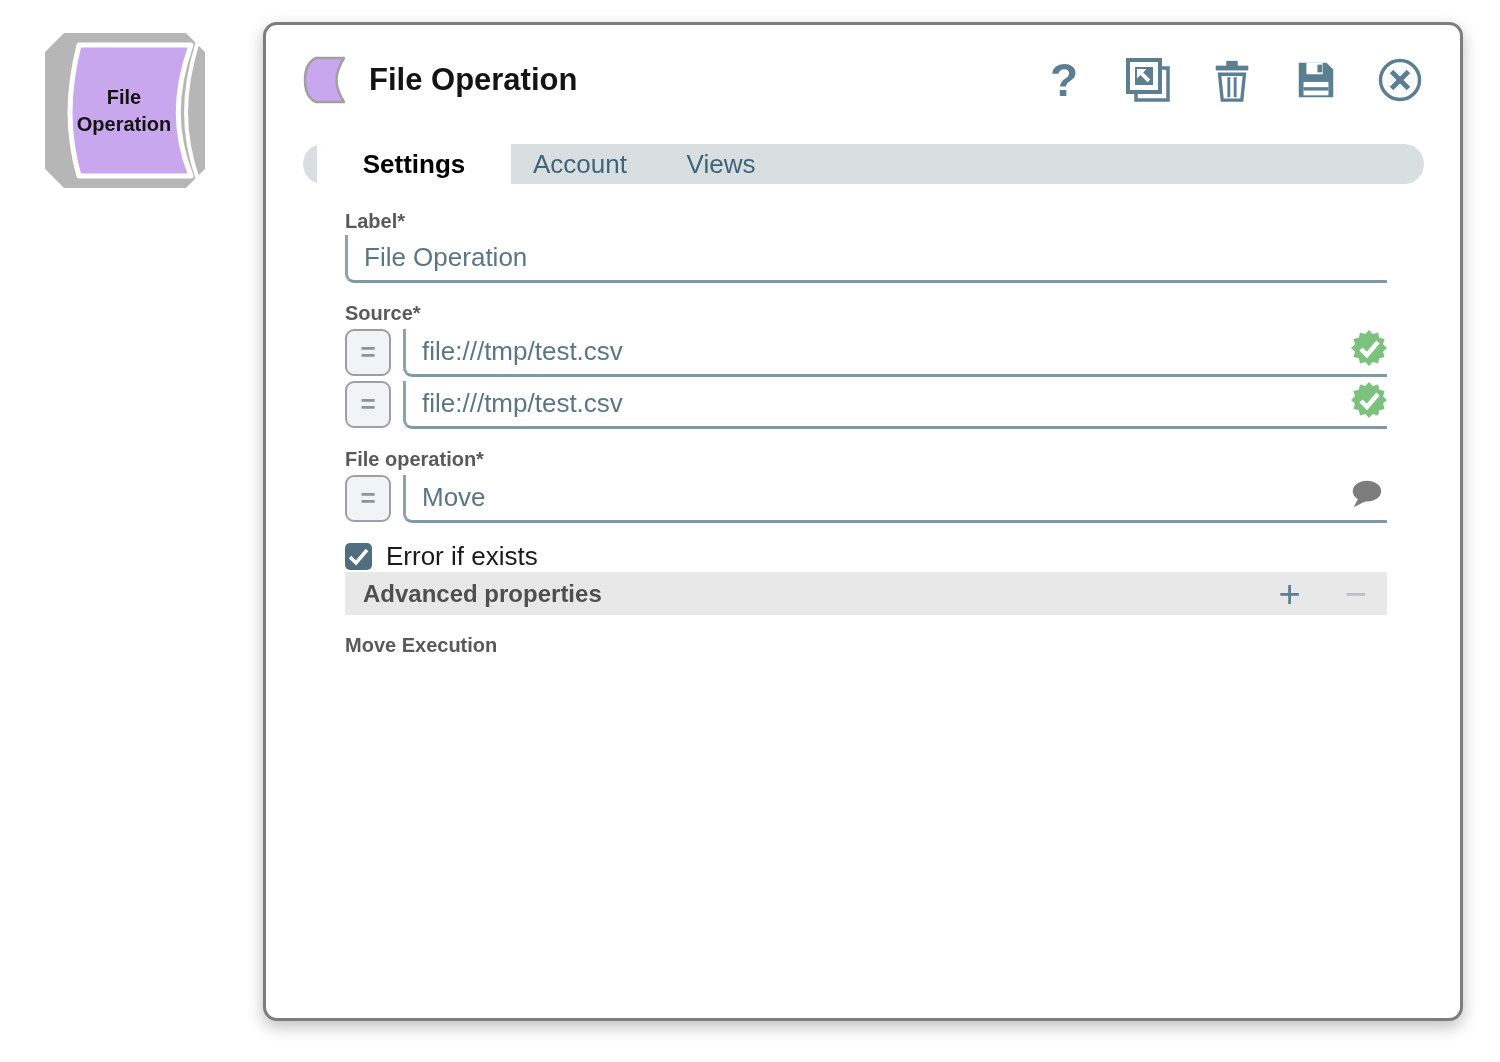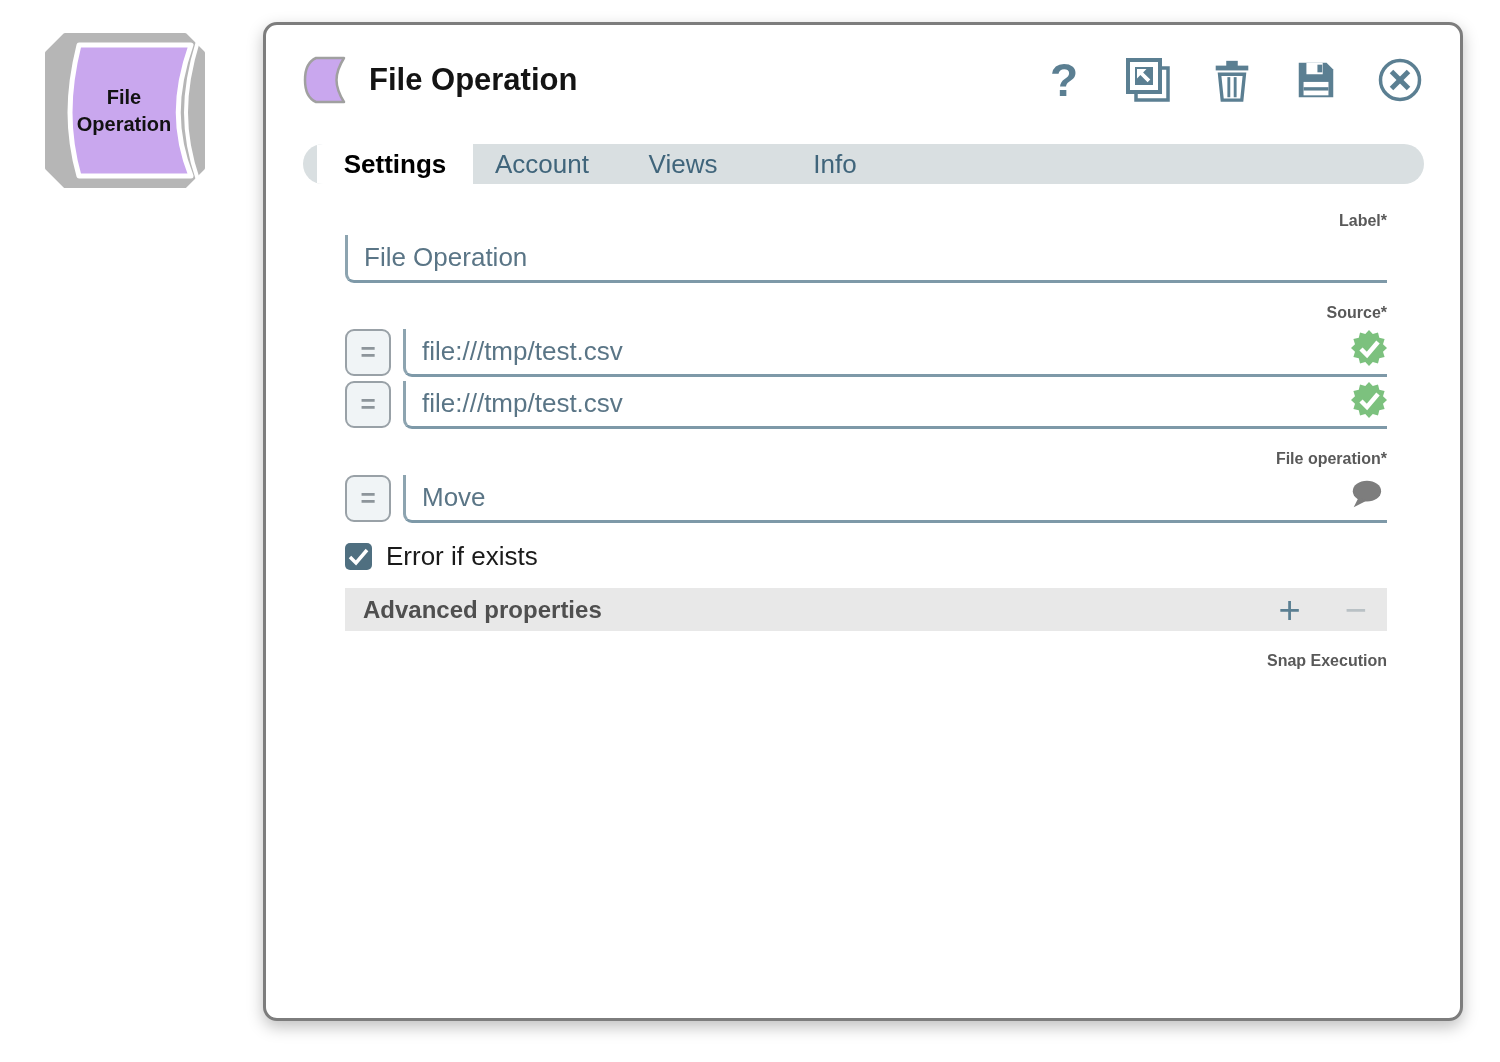--- a/index.html
+++ b/index.html
@@ -24,48 +24,48 @@
   .header-spacer { flex:1; }
   .toolbar { display:flex; align-items:center; gap:36px; }
   .tool-btn { width:48px; height:48px; display:flex; align-items:center; justify-content:center; cursor:pointer; }
   .help-glyph { font-size:46px; font-weight:bold; color:#5b7f92; line-height:48px; }
 
   
   .tab-bar { margin:39px 36px 0 37px; height:40px; background:#d9dfe1; border-radius:20px;
     display:flex; align-items:stretch; overflow:hidden; }
   .tab { display:flex; align-items:center; justify-content:center; font-size:26px; color:#40657b; }
   .tab.active { background:#ffffff; color:#000000; font-weight:bold; margin-left:14px; }
-  .tab-settings { width:156px; }
+  .tab-settings { width:194px; }
   .tab-account { width:138px; }
   .tab-views  { width:144px; }
   .tab-info   { width:160px; }
 
   
   .form { margin:0 73px 0 79px; }
-  .field-label { margin-top:25px; font-size:16px; font-weight:bold; color:#595959; line-height:24px;text-align:right; }
+  .field-label { margin-top:25px; font-size:20px; font-weight:bold; color:#595959; line-height:24px; }
   .field-label.tight { margin-top:18px; }
   .input-row { display:flex; margin-top:2px; height:48px; }
   .eq-btn { width:46px; height:47px; margin-right:12px; flex:0 0 auto;
     border:2px solid #99a1a7; border-radius:9px; background:#f0f4f6;
     color:#8d959b; font-size:26px; font-weight:bold;
     display:flex; align-items:center; justify-content:center; cursor:pointer; }
   .input-box { flex:1; position:relative; display:flex; align-items:center;
     border-left:3px solid #8da4b0; border-bottom:3px solid #7e99a8;
     border-bottom-left-radius:9px; padding-left:16px;
     font-size:26px; color:#5a7586; }
   .valid-badge { position:absolute; right:0; bottom:8px; width:36px; height:36px; }
   .comment-icon { position:absolute; right:4px; bottom:10px; }
   .spinner-icon { position:absolute; right:2px; bottom:7px; }
 
   .checkbox-row { margin-top:18px; display:flex; align-items:center; gap:14px;text-align:right; }
   .checkbox { width:27px; height:27px; background:#4f6f80; border-radius:5px;
     display:flex; align-items:center; justify-content:center; cursor:pointer; }
   .checkbox-label { font-size:26px; color:#1a1a1a; }
 
-  .advanced-bar { margin-top:16px; height:43px; background:#e8e8e8;
+  .advanced-bar { height:43px; background:#e8e8e8;
     display:flex; align-items:center; padding:0 18px; }
   .advanced-title { font-size:24px; font-weight:bold; color:#4f4f4f; }
   .advanced-spacer { flex:1; }
   .adv-plus { font-size:38px; font-weight:normal; color:#5b7f92; cursor:pointer; line-height:38px; }
   .adv-minus { font-size:38px; color:#b9c1c5; cursor:pointer; line-height:38px; margin-left:44px; margin-right:2px; }
 </style>
 </head>
 <body>
 
 <div class="snap-tile">
@@ -128,23 +128,20 @@
   <div class="tab-bar">
     <div class="tab tab-settings active">
       <span>Settings</span>
     </div>
     <div class="tab tab-account">
       <span>Account</span>
     </div>
     <div class="tab tab-views">
       <span>Views</span>
     </div>
-    <div class="tab tab-info">
-      <span>Info</span>
-    </div>
   </div>
 
   <div class="form">
 
     <div class="field-label">Label*</div>
     <div class="input-row">
       <div class="input-box">
         <span>File Operation</span>
       </div>
     </div>
@@ -199,16 +196,16 @@
       <div class="checkbox-label">Error if exists</div>
     </div>
 
     <div class="advanced-bar">
       <div class="advanced-title">Advanced properties</div>
       <div class="advanced-spacer"></div>
       <div class="adv-plus">+</div>
       <div class="adv-minus">−</div>
     </div>
 
-    <div class="field-label tight">Snap Execution</div>
+    <div class="field-label tight">Move Execution</div>
 
   </div>
 </div>
 
 </body></html>

